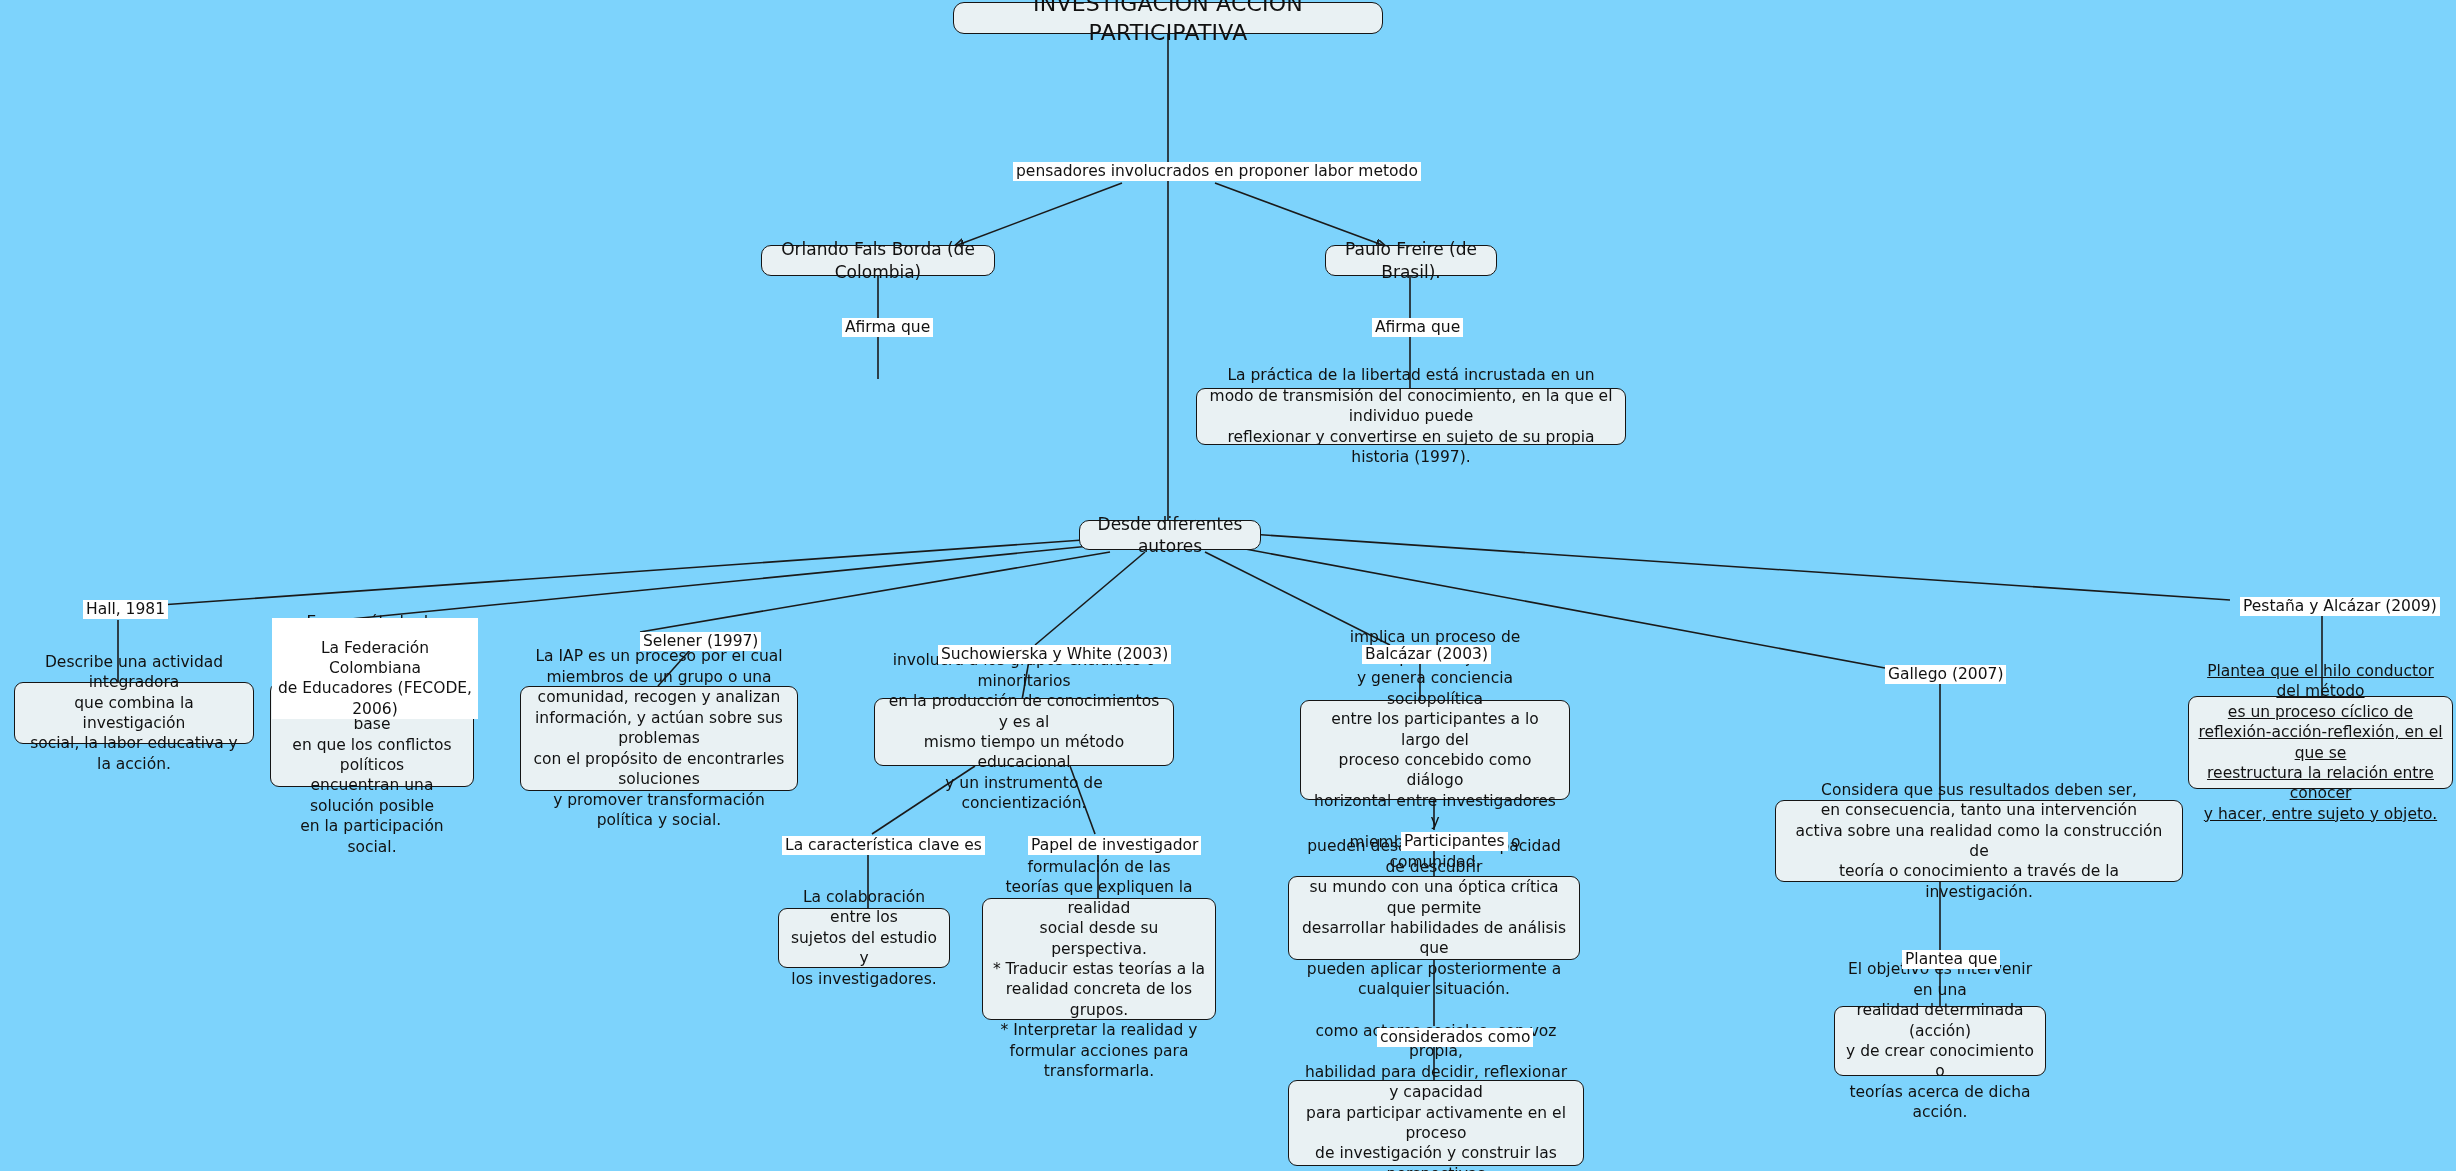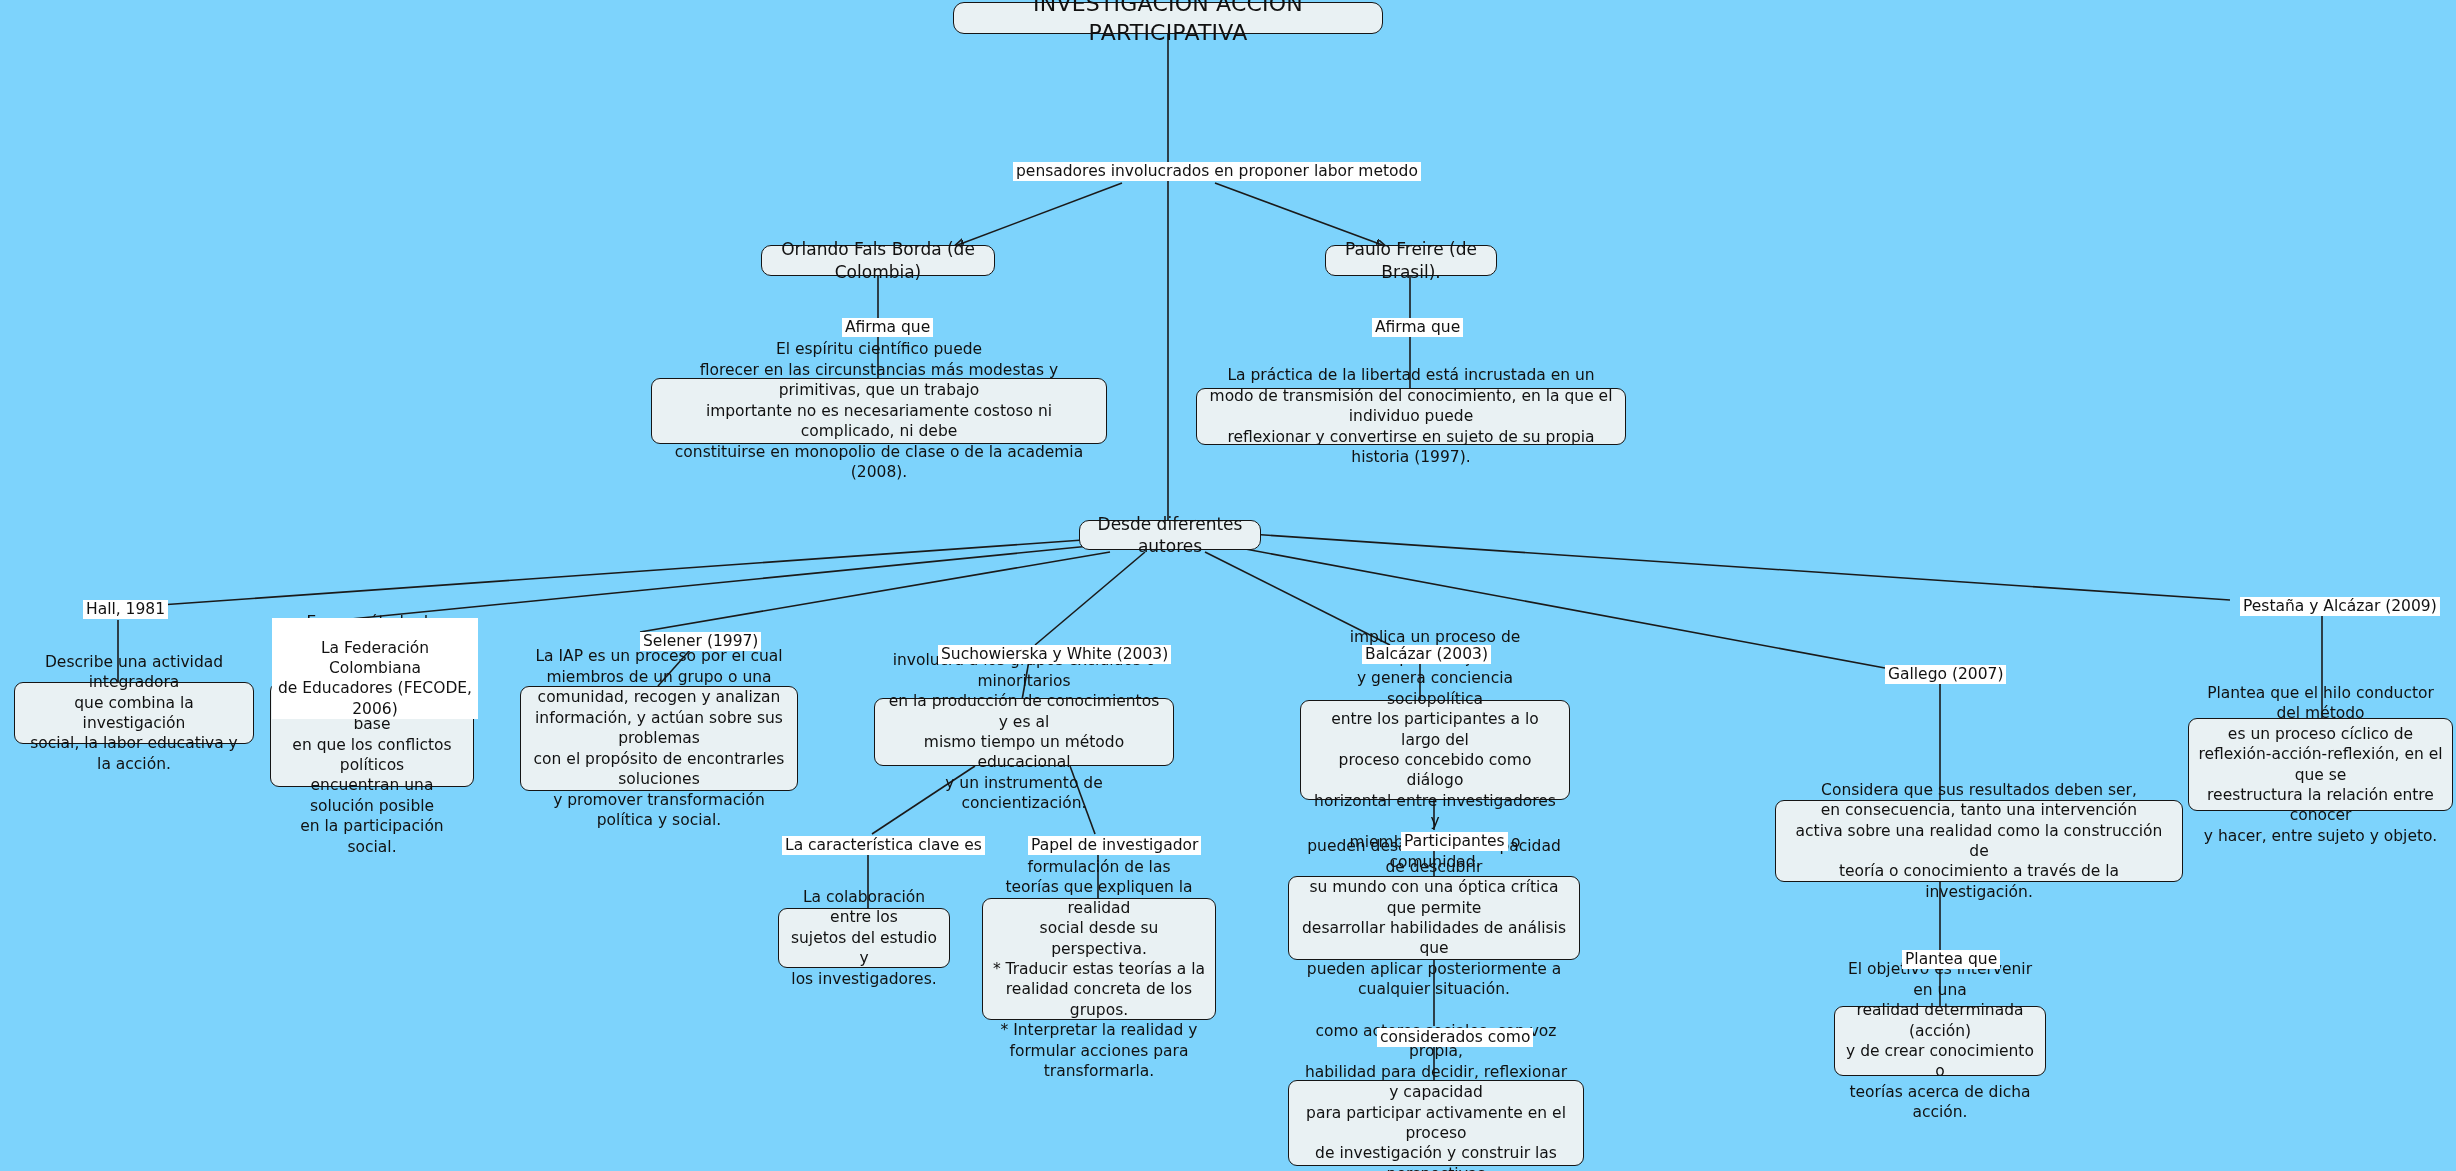--- a/index.html
+++ b/index.html
@@ -133,26 +133,20 @@
   </div>
 
   <div class="node person-node" style="left:761px; top:245px; width:234px; height:31px;">
     <span>Orlando Fals Borda (de Colombia)</span>
   </div>
 
   <div class="node person-node" style="left:1325px; top:245px; width:172px; height:31px;">
     <span>Paulo Freire (de Brasil).</span>
   </div>
 
-  <div class="node body-node" style="left:651px; top:378px; width:456px; height:66px;">
-    <span>El espíritu científico puede
-florecer en las circunstancias más modestas y primitivas, que un trabajo
-importante no es necesariamente costoso ni complicado, ni debe
-constituirse en monopolio de clase o de la academia (2008).</span>
-  </div>
 
   <div class="node body-node" style="left:1196px; top:388px; width:430px; height:57px;">
     <span>La práctica de la libertad está incrustada en un
 modo de transmisión del conocimiento, en la que el individuo puede
 reflexionar y convertirse en sujeto de su propia historia (1997).</span>
   </div>
 
   <div class="node hub-node" style="left:1079px; top:520px; width:182px; height:30px;">
     <span>Desde diferentes autores</span>
   </div>
@@ -197,21 +191,21 @@
 miembros del grupo o comunidad.</span>
   </div>
 
   <div class="node body-node" style="left:1775px; top:800px; width:408px; height:82px;">
     <span>Considera que sus resultados deben ser,
 en consecuencia, tanto una intervención
 activa sobre una realidad como la construcción de
 teoría o conocimiento a través de la investigación.</span>
   </div>
 
-  <div class="node body-node" style="left:2188px; top:718px; width:265px; height:93px;">
+  <div class="node body-node" style="left:2188px; top:696px; width:265px; height:93px;text-decoration:underline;">
     <span>Plantea que el hilo conductor del método
 es un proceso cíclico de
 reflexión-acción-reflexión, en el que se
 reestructura la relación entre conocer
 y hacer, entre sujeto y objeto.</span>
   </div>
 
   <div class="node body-node" style="left:778px; top:908px; width:172px; height:60px;">
     <span>La colaboración entre los
 sujetos del estudio y

